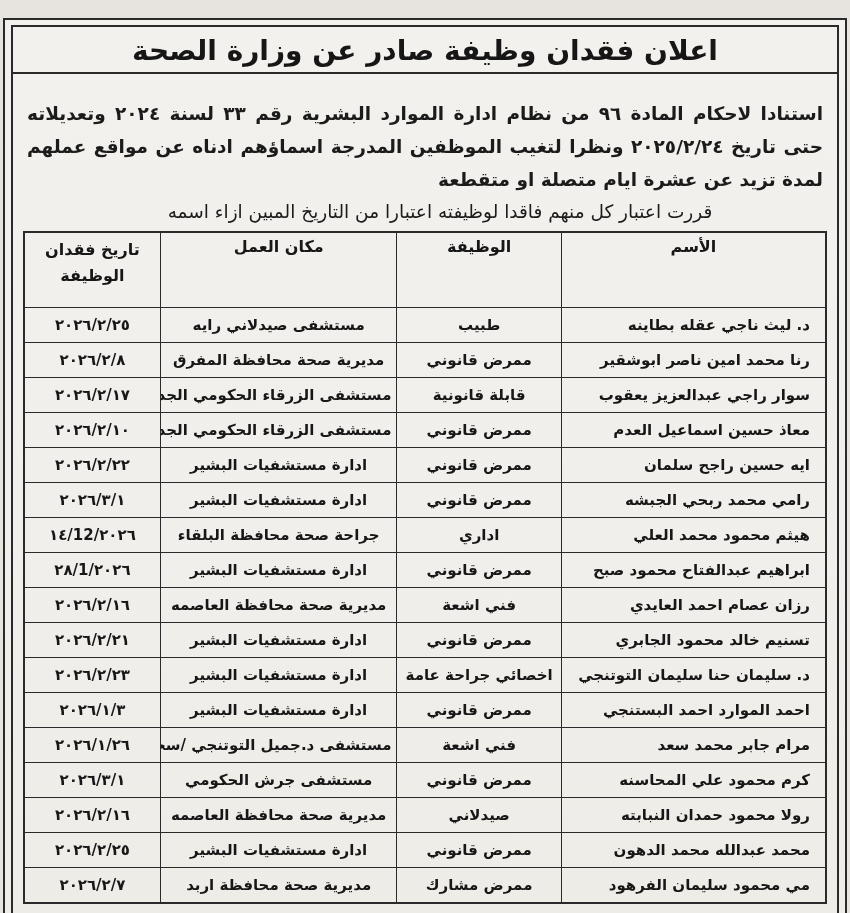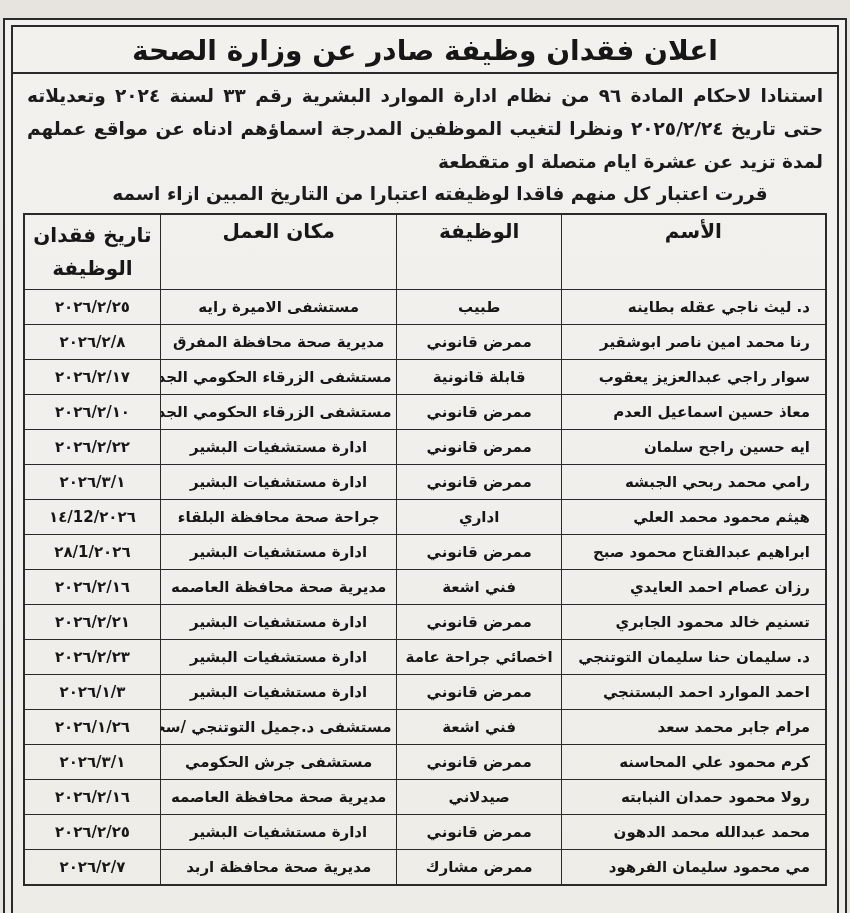--- a/index.html
+++ b/index.html
@@ -34,46 +34,46 @@
     padding: 7px 6px 5px;
     border-bottom: 2px solid #2a2a2a;
     letter-spacing: -0.5px;
   }
   .intro {
     font-size: 18.5px;
     font-weight: bold;
     color: #1b1b1b;
     line-height: 1.78;
     text-align: justify;
-    padding: 6px 14px 0 14px;
+    padding: 24px 14px 0 14px;
   }
   .decision {
     font-size: 18.5px;
-    font-weight: bold;
+    font-weight: normal;
     color: #1b1b1b;
     text-align: center;
     padding: 4px 30px 9px 60px;
   }
   table.roster {
     border-collapse: collapse;
     width: calc(100% - 20px);
     margin: 0 auto;
     border: 2px solid #2a2a2a;
     table-layout: fixed;
     background: transparent;
   }
   .roster th, .roster td {
     border: 1.6px solid #2a2a2a;
     font-weight: bold;
     color: #171717;
     overflow: hidden;
     white-space: nowrap;
   }
   .roster th {
-    font-size: 20px;
+    font-size: 16px;
     text-align: center;
     vertical-align: top;
     padding: 4px 4px 0 4px;
     height: 76px;
   }
   .roster th .hdr-line { display: block; line-height: 1.65; }
   .roster td {
     font-size: 15px;
     text-align: center;
     padding: 1px 5px;
@@ -115,21 +115,21 @@
           <th>
             <span class="hdr-line">تاريخ فقدان</span>
             <span class="hdr-line">الوظيفة</span>
           </th>
         </tr>
       </thead>
       <tbody>
         <tr>
           <td class="c-name">د. ليث ناجي عقله بطاينه</td>
           <td>طبيب</td>
-          <td>مستشفى الاميرة رايه</td>
+          <td>مستشفى صيدلاني رايه</td>
           <td>٢٠٢٦/٢/٢٥</td>
         </tr>
         <tr>
           <td class="c-name">رنا محمد امين ناصر ابوشقير</td>
           <td>ممرض قانوني</td>
           <td>مديرية صحة محافظة المفرق</td>
           <td>٢٠٢٦/٢/٨</td>
         </tr>
         <tr>
           <td class="c-name">سوار راجي عبدالعزيز يعقوب</td>

